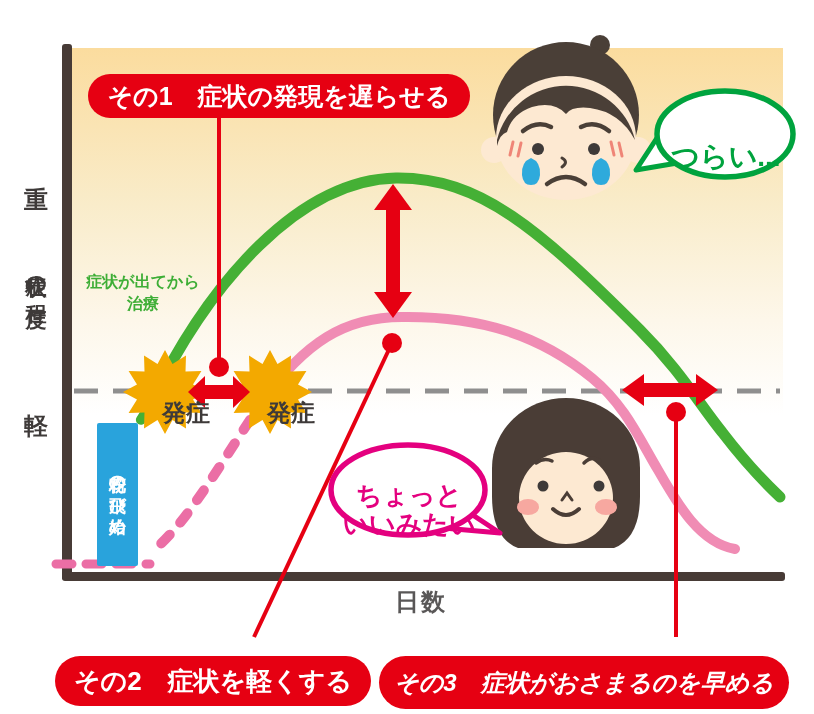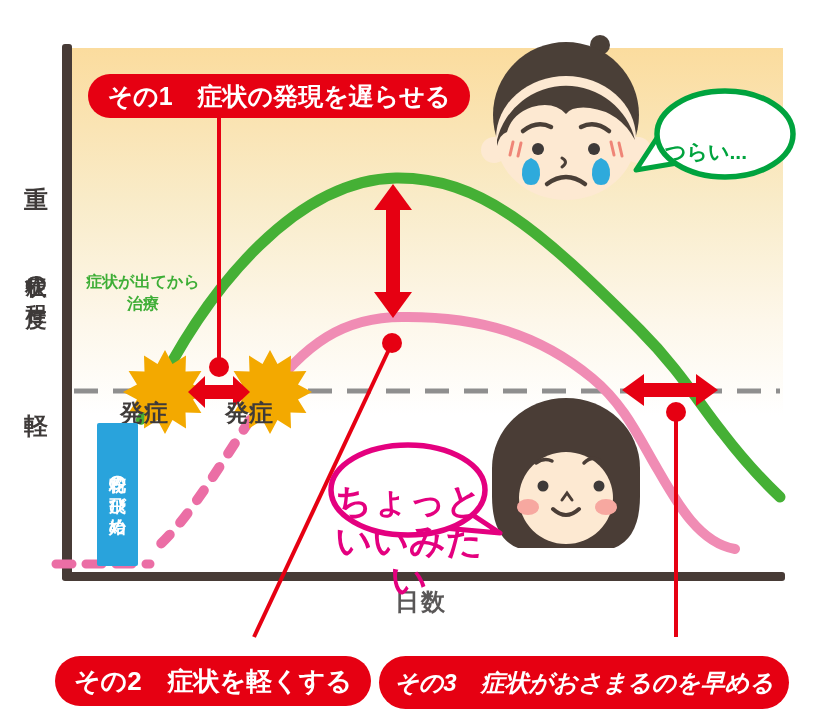--- a/index.html
+++ b/index.html
@@ -14,25 +14,25 @@
   .banner{background:#e60012;color:#ffffff;border-radius:27px;display:flex;align-items:center;justify-content:center;white-space:nowrap;}
   .banner1{left:88px;top:54px;width:382px;height:44px;font-size:25px;}
   .banner2{left:55px;top:636px;width:316px;height:50px;font-size:26px;}
   .banner3{left:379px;top:636px;width:410px;height:53px;font-size:24px;font-style:italic;}
   .ylab{color:#3e3a39;font-size:24px;}
   .ytitle{left:22px;top:238px;color:#3e3a39;font-size:21px;writing-mode:vertical-rl;text-orientation:upright;letter-spacing:2px;}
   .xlab{left:395px;top:566px;color:#595757;font-size:24px;letter-spacing:2px;}
   .green-note{left:68px;top:251px;width:150px;text-align:center;color:#3eae36;font-size:16px;line-height:1.35;}
   .pink-note{left:60px;top:575px;color:#e85298;font-size:21px;line-height:1.22;}
   .mid-note{left:412px;top:272px;color:#3e3a39;font-size:21px;letter-spacing:1px;}
-  .onset{width:90px;text-align:left;color:#3e3a39;font-size:24px;transform:translate(-50%,-50%);font-family:Liberation Mono, monospace;}
+  .onset{width:90px;text-align:right;color:#3e3a39;font-size:24px;transform:translate(-50%,-50%);font-family:Liberation Mono, monospace;}
   .pollen{left:97px;top:403px;width:41px;height:143px;background:#29a3dc;color:#ffffff;font-size:17px;
     writing-mode:vertical-rl;text-orientation:upright;display:flex;align-items:center;justify-content:center;letter-spacing:1px;border-radius:2px;}
-  .bub-boy{left:638px;top:118px;width:136px;text-align:center;color:#00a33e;font-size:21px;}
-  .bub-girl{left:333px;top:461px;width:152px;text-align:center;color:#e4007f;font-size:36px;line-height:1.1;}
+  .bub-boy{left:658px;top:118px;width:136px;text-align:center;color:#00a33e;font-size:28px;}
+  .bub-girl{left:333px;top:461px;width:152px;text-align:center;color:#e4007f;font-size:26px;line-height:1.1;}
 </style>
 </head>
 <body>
 
 <div class="stage">
 
   <div class="abs plot-bg"></div>
   <div class="abs axis-y"></div>
   <div class="abs axis-x"></div>
 

